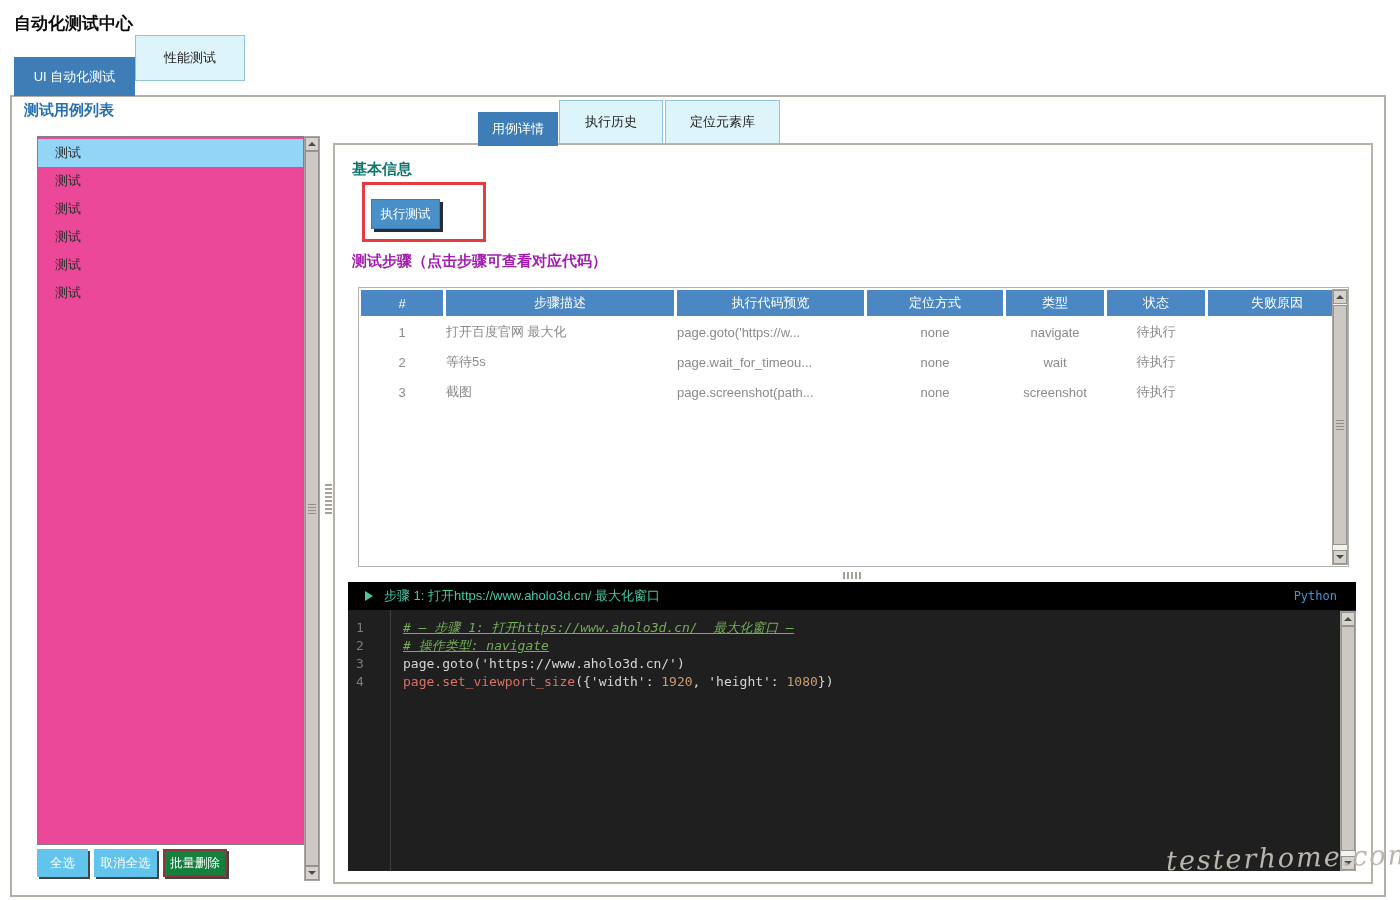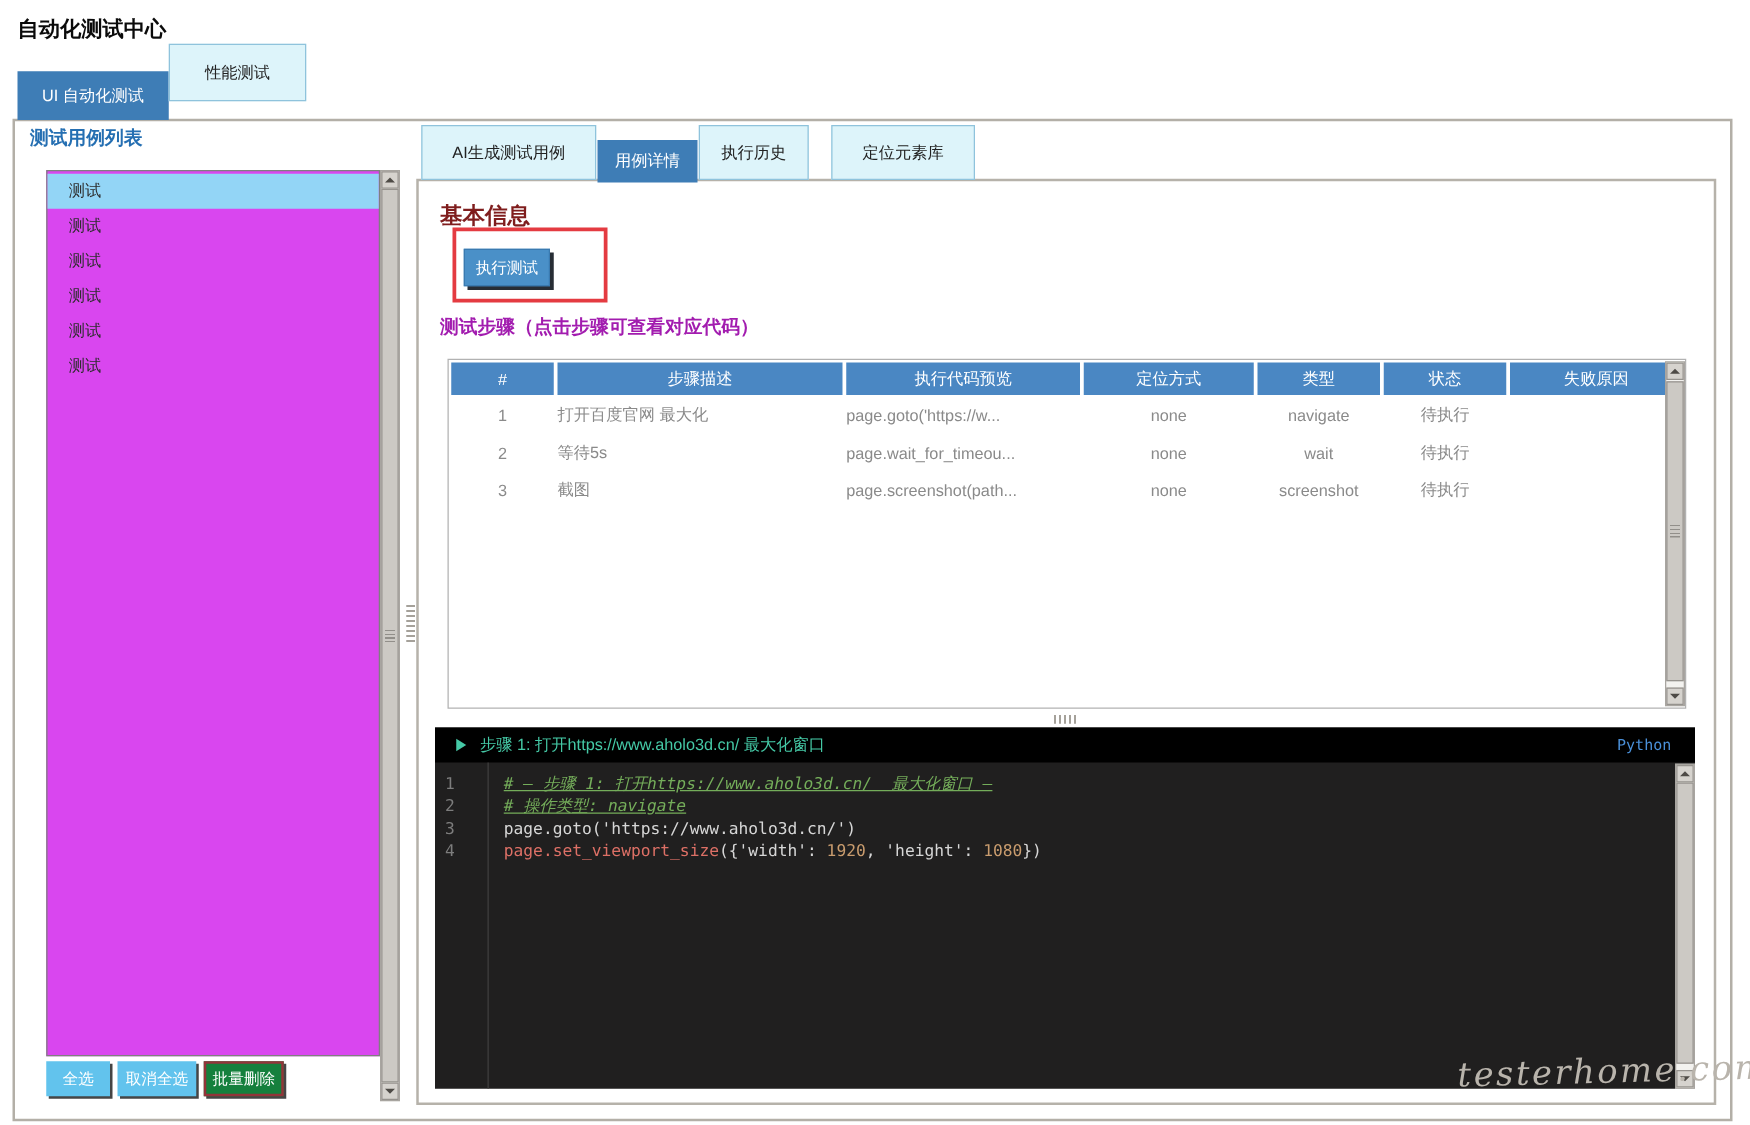--- a/index.html
+++ b/index.html
@@ -15,21 +15,21 @@
   .tab-ui{left:14px;top:57px;width:121px;height:39px;background:#3e7db6;color:#fff;}
   .tab-perf{left:135px;top:35px;width:110px;height:46px;background:#ddf4fa;color:#222;border:1px solid #8fc3dc;}
 
   
   .outer{position:absolute;left:10px;top:95px;width:1376px;height:802px;
          border:2px solid #b3afa7;box-sizing:border-box;background:#fff;}
 
   
   .sidebar-title{position:absolute;left:24px;top:101px;font-size:15px;font-weight:bold;color:#256fb2;}
   .listbox{position:absolute;left:37px;top:136px;width:267px;height:709px;
-           border:1px solid #7f7f7f;box-sizing:border-box;background:#d946ef;padding-top:2px;}
+           border:1px solid #7f7f7f;box-sizing:border-box;background:#ec4899;padding-top:2px;}
   .list-item{height:28px;line-height:28px;padding-left:17px;font-size:13px;color:#2d2d2d;cursor:pointer;}
   .list-item.selected{background:#93d5f6;}
 
   
   .sb{position:absolute;width:16px;background:#f3f2ef;border:1px solid #a8a5a0;box-sizing:border-box;}
   .sb-btn{position:absolute;left:0;width:14px;height:14px;background:#d6d3ce;border:1px solid #96938e;
           box-sizing:border-box;display:flex;align-items:center;justify-content:center;}
   .sb-up{top:0;} .sb-down{bottom:0;}
   .arr{width:0;height:0;border-left:4px solid transparent;border-right:4px solid transparent;}
   .arr.up{border-bottom:4px solid #4e4b46;}
@@ -58,25 +58,25 @@
   .h-grip{position:absolute;left:843px;top:572px;width:18px;height:7px;cursor:row-resize;
         background:repeating-linear-gradient(to right,#a5a19a 0 2px,transparent 2px 4px);}
 
   
   .right-panel{position:absolute;left:333px;top:143px;width:1040px;height:741px;
         border:2px solid #b6b2aa;box-sizing:border-box;background:#fff;}
   .dtab{position:absolute;display:flex;align-items:center;justify-content:center;font-size:13px;
         box-sizing:border-box;background:#ddf4fa;border:1px solid #8fc3dc;color:#222;cursor:pointer;z-index:2;}
   .dtab-ai{left:337px;top:100px;width:140px;height:44px;}
   .dtab-detail{left:478px;top:112px;width:80px;height:34px;background:#3e7db6;color:#fff;border:none;z-index:3;}
-  .dtab-history{left:559px;top:100px;width:88px;height:44px;text-align:center;}
+  .dtab-history{left:559px;top:100px;width:104px;height:44px;text-align:center;}
   .dtab-loc{left:665px;top:100px;width:115px;height:44px;}
 
   
-  .h-basic{position:absolute;left:352px;top:160px;font-size:18px;font-weight:bold;color:#7f1d1d;}
+  .h-basic{position:absolute;left:352px;top:160px;font-size:15px;font-weight:bold;color:#0f766e;}
   .red-rect{position:absolute;left:362px;top:182px;width:124px;height:60px;border:3px solid #e43b41;box-sizing:border-box;z-index:2;}
   .btn-run{position:absolute;left:371px;top:199px;width:69px;height:30px;background:#4a90c8;color:#fff;
         font-size:12.5px;display:flex;align-items:center;justify-content:center;cursor:pointer;
         border:1px solid #3a7ab0;box-sizing:border-box;box-shadow:3px 3px 0 #272d35;z-index:3;}
   .h-steps{position:absolute;left:352px;top:252px;font-size:15px;font-weight:bold;color:#a21caf;}
 
   
   .table{position:absolute;left:358px;top:287px;width:991px;height:280px;
         border:1px solid #b2b2b2;box-sizing:border-box;background:#fff;}
   .t-grid{display:flex;gap:3px;padding:0 2px;}
@@ -144,23 +144,20 @@
   </div>
 
   <div class="btn btn-light btn-select">全选</div>
   <div class="btn btn-light btn-deselect">取消全选</div>
   <div class="btn btn-delete">批量删除</div>
 
   <div class="v-grip"></div>
 
   <div class="right-panel"></div>
 
-  <div class="dtab dtab-ai">
-    <span>AI生成测试用例</span>
-  </div>
   <div class="dtab dtab-detail">
     <span>用例详情</span>
   </div>
   <div class="dtab dtab-history">
     <span>执行历史</span>
   </div>
   <div class="dtab dtab-loc">
     <span>定位元素库</span>
   </div>
 

